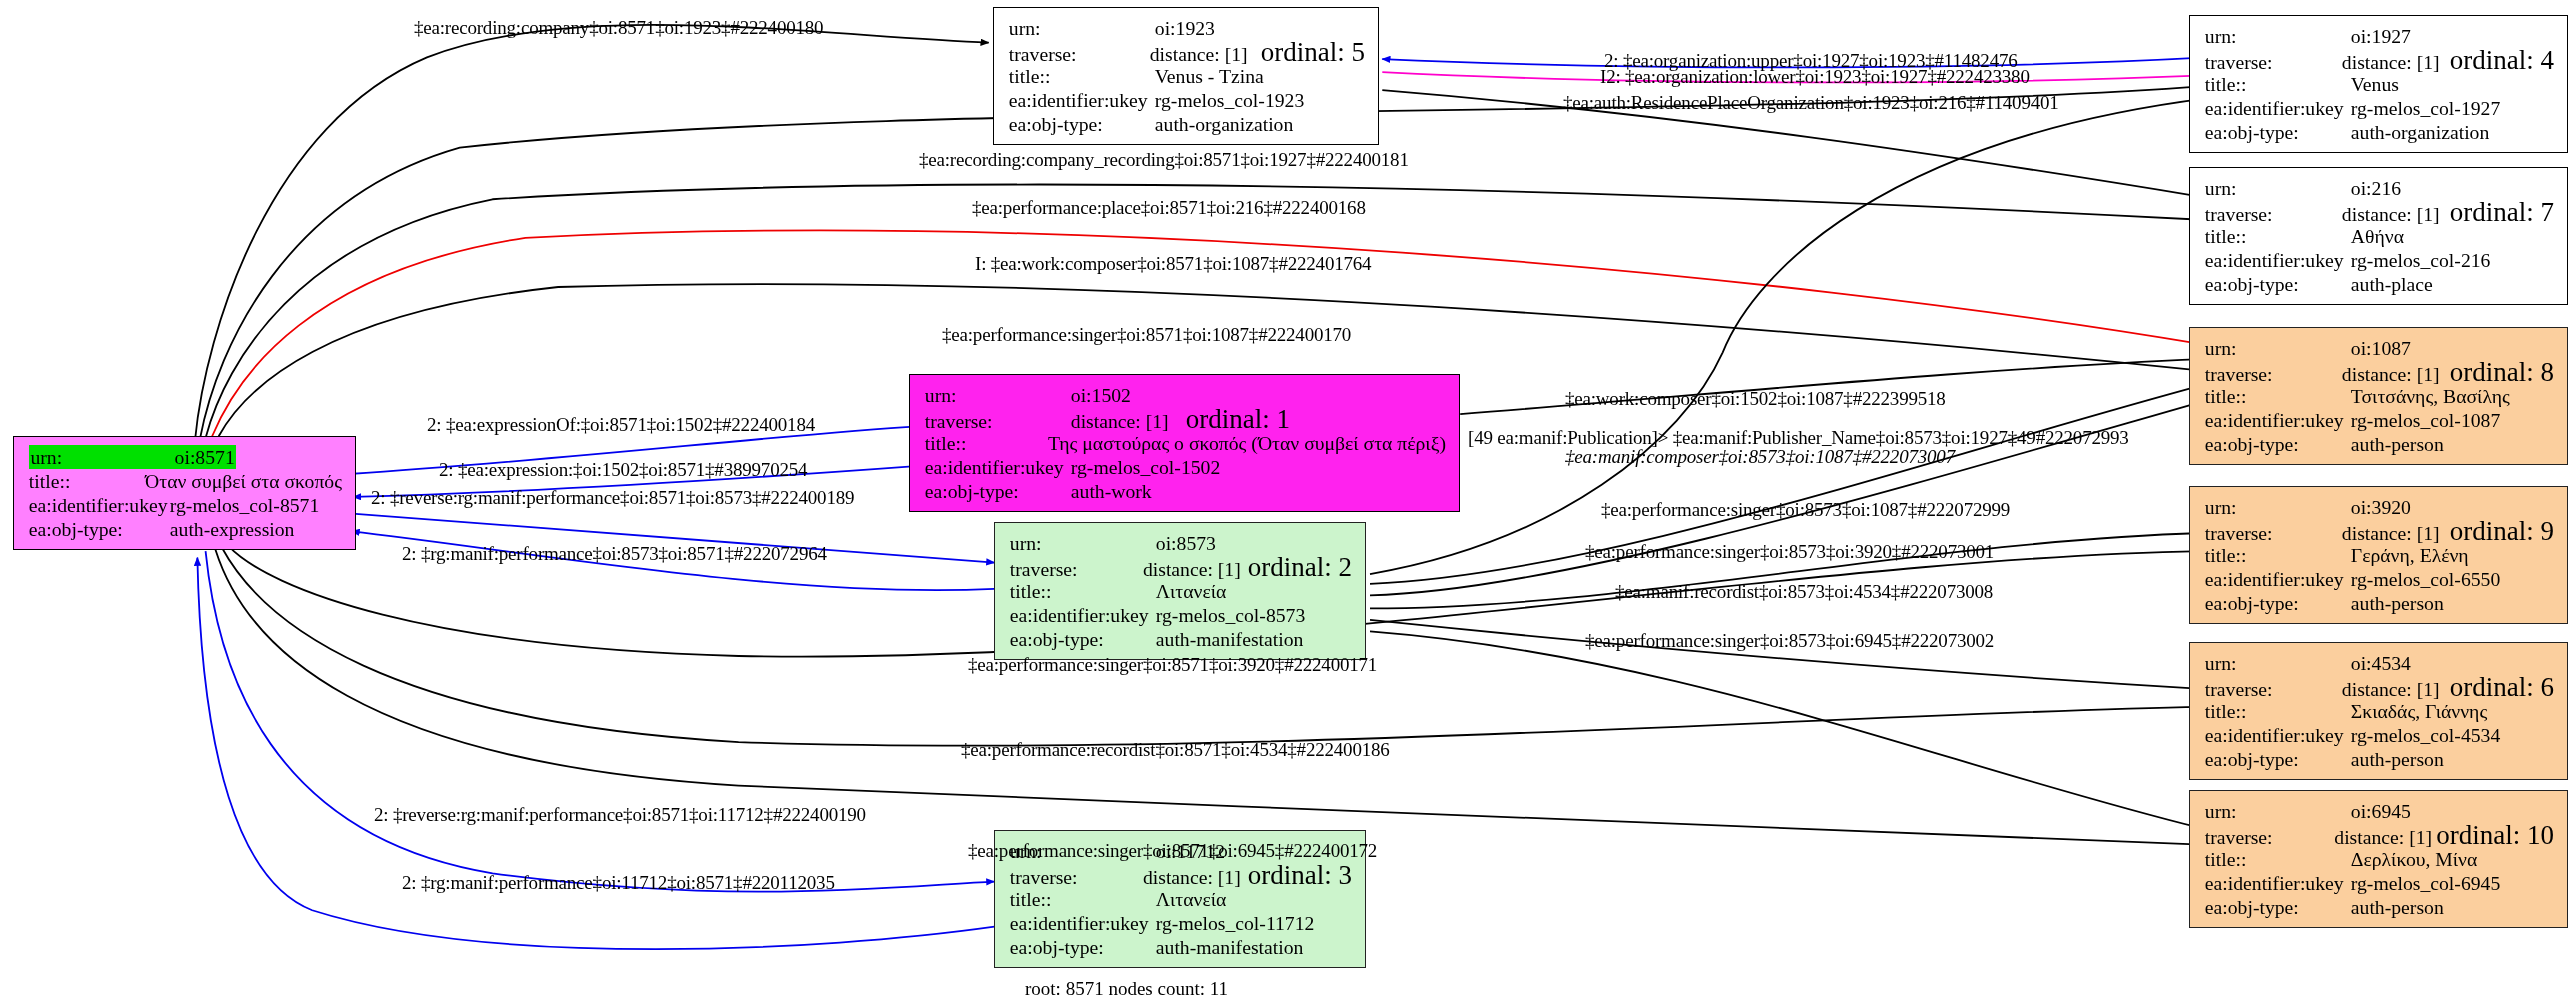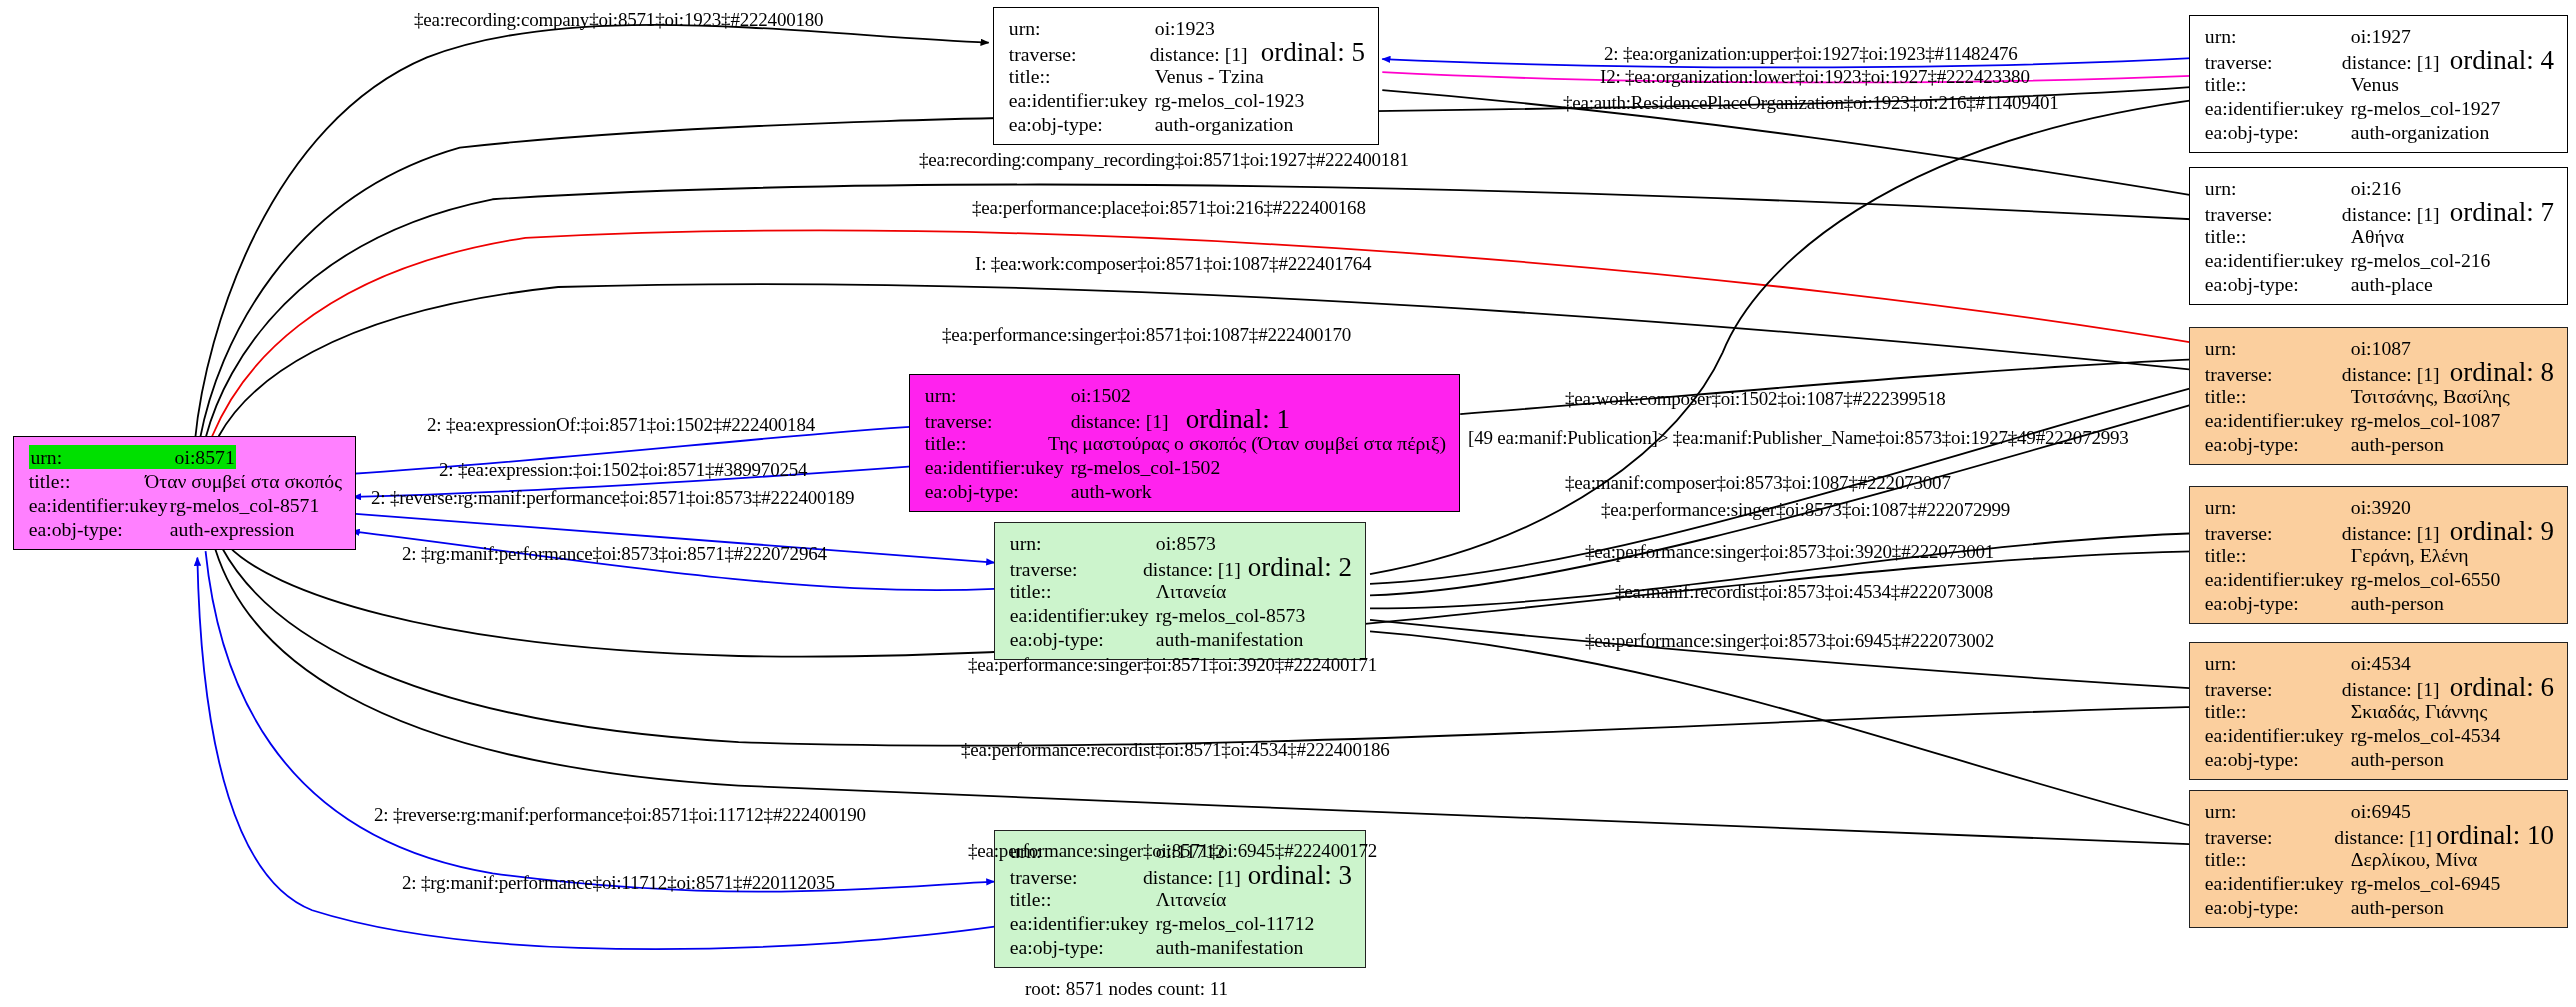--- a/index.html
+++ b/index.html
@@ -406,35 +406,35 @@
     <div class="row">
       <span class="k" style="width:146px;">ea:identifier:ukey</span>
       <span class="v">rg-melos_col-11712</span>
     </div>
     <div class="row">
       <span class="k" style="width:146px;">ea:obj-type:</span>
       <span class="v">auth-manifestation</span>
     </div>
   </div>
 
-  <div class="edge-label" style="left:414px; top:9px;">‡ea:recording:company‡oi:8571‡oi:1923‡#222400180</div>
-  <div class="edge-label" style="left:1604px; top:43px;text-align:right;">2: ‡ea:organization:upper‡oi:1927‡oi:1923‡#11482476</div>
+  <div class="edge-label" style="left:414px; top:17px;">‡ea:recording:company‡oi:8571‡oi:1923‡#222400180</div>
+  <div class="edge-label" style="left:1604px; top:50px;text-align:right;">2: ‡ea:organization:upper‡oi:1927‡oi:1923‡#11482476</div>
   <div class="edge-label" style="left:1600px; top:66px;">I2: ‡ea:organization:lower‡oi:1923‡oi:1927‡#222423380</div>
   <div class="edge-label" style="left:1563px; top:92px;">‡ea:auth:ResidencePlaceOrganization‡oi:1923‡oi:216‡#11409401</div>
   <div class="edge-label" style="left:919px; top:149px;">‡ea:recording:company_recording‡oi:8571‡oi:1927‡#222400181</div>
   <div class="edge-label" style="left:972px; top:197px;">‡ea:performance:place‡oi:8571‡oi:216‡#222400168</div>
   <div class="edge-label" style="left:975px; top:253px;">I: ‡ea:work:composer‡oi:8571‡oi:1087‡#222401764</div>
   <div class="edge-label" style="left:942px; top:324px;">‡ea:performance:singer‡oi:8571‡oi:1087‡#222400170</div>
   <div class="edge-label" style="left:427px; top:414px;">2: ‡ea:expressionOf:‡oi:8571‡oi:1502‡#222400184</div>
   <div class="edge-label" style="left:439px; top:459px;">2: ‡ea:expression:‡oi:1502‡oi:8571‡#389970254</div>
   <div class="edge-label" style="left:371px; top:487px;">2: ‡reverse:rg:manif:performance‡oi:8571‡oi:8573‡#222400189</div>
   <div class="edge-label" style="left:402px; top:543px;">2: ‡rg:manif:performance‡oi:8573‡oi:8571‡#222072964</div>
   <div class="edge-label" style="left:1565px; top:388px;">‡ea:work:composer‡oi:1502‡oi:1087‡#222399518</div>
   <div class="edge-label" style="left:1468px; top:427px;">[49 ea:manif:Publication]&gt; ‡ea:manif:Publisher_Name‡oi:8573‡oi:1927‡49#222072993</div>
-  <div class="edge-label" style="left:1565px; top:472px;">‡ea:manif:composer‡oi:8573‡oi:1087‡#222073007</div>
+  <div class="edge-label" style="left:1565px; top:446px;font-style:italic;">‡ea:manif:composer‡oi:8573‡oi:1087‡#222073007</div>
   <div class="edge-label" style="left:1585px; top:499px;margin-left:16px;">‡ea:performance:singer‡oi:8573‡oi:1087‡#222072999</div>
   <div class="edge-label" style="left:1585px; top:541px;">‡ea:performance:singer‡oi:8573‡oi:3920‡#222073001</div>
   <div class="edge-label" style="left:1615px; top:581px;">‡ea:manif:recordist‡oi:8573‡oi:4534‡#222073008</div>
   <div class="edge-label" style="left:1585px; top:630px;">‡ea:performance:singer‡oi:8573‡oi:6945‡#222073002</div>
   <div class="edge-label" style="left:968px; top:654px;">‡ea:performance:singer‡oi:8571‡oi:3920‡#222400171</div>
   <div class="edge-label" style="left:961px; top:739px;">‡ea:performance:recordist‡oi:8571‡oi:4534‡#222400186</div>
   <div class="edge-label" style="left:968px; top:840px;">‡ea:performance:singer‡oi:8571‡oi:6945‡#222400172</div>
   <div class="edge-label" style="left:374px; top:804px;">2: ‡reverse:rg:manif:performance‡oi:8571‡oi:11712‡#222400190</div>
   <div class="edge-label" style="left:402px; top:872px;">2: ‡rg:manif:performance‡oi:11712‡oi:8571‡#220112035</div>
 

